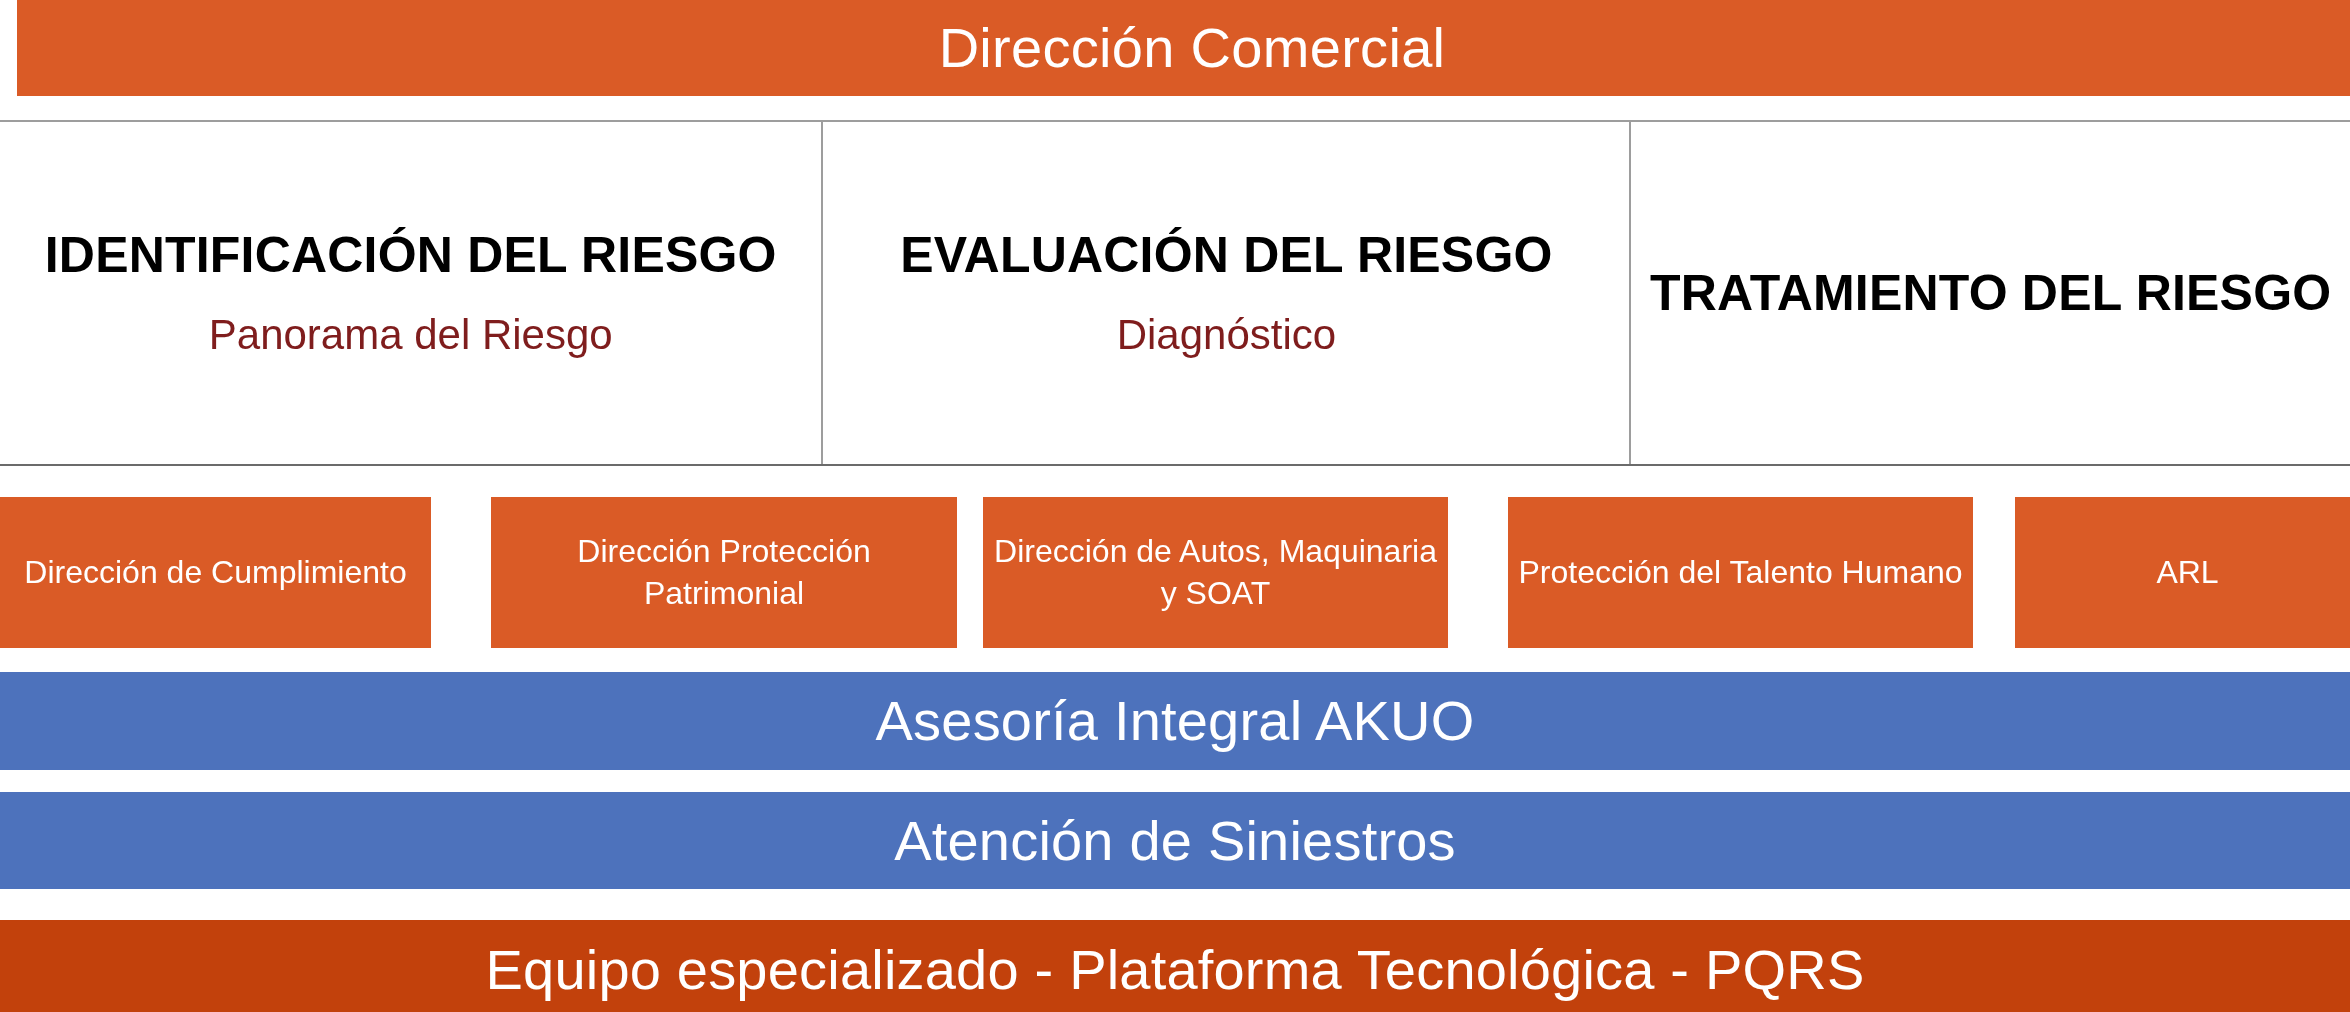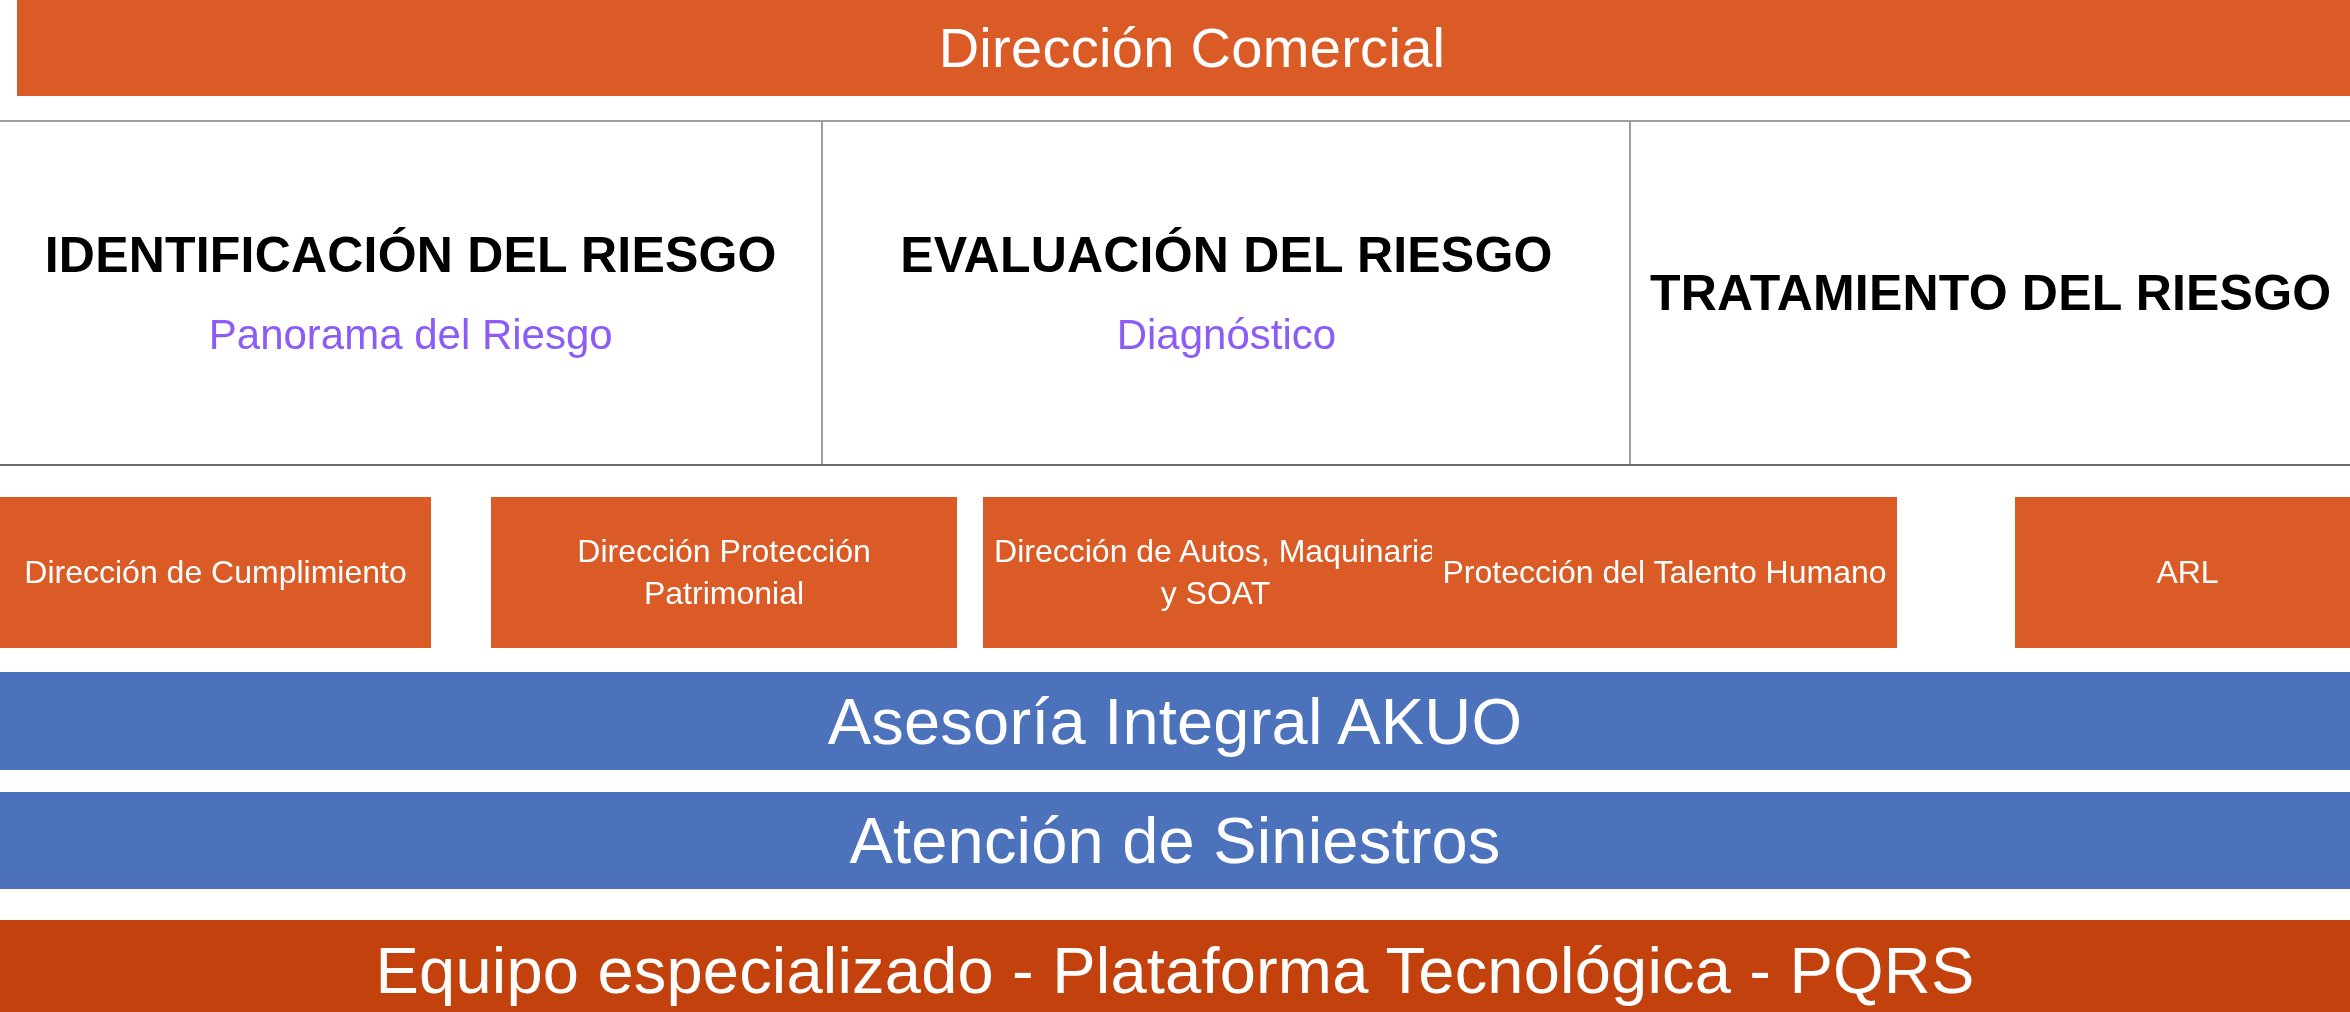--- a/index.html
+++ b/index.html
@@ -72,21 +72,21 @@
   .process-title {
     color: #000000;
     font-size: 50px;
     font-weight: 700;
     line-height: 1.16;
     text-align: center;
     letter-spacing: 0.2px;
     white-space: pre-line;
   }
   .process-subtitle {
-    color: #8b5cf6;
+    color: #7f1d1d;
     font-size: 42px;
     font-weight: 400;
     line-height: 1.2;
     text-align: center;
     margin-top: 26px;
   }
 
   
   .dept-row {
     position: absolute;
@@ -111,35 +111,35 @@
   .dept-label {
     font-size: 32px;
     font-weight: 400;
     line-height: 1.3;
     white-space: pre-line;
   }
 
   .dept-box.d0 { left: 0px;    width: 431px; }
   .dept-box.d1 { left: 491px;  width: 466px; }
   .dept-box.d2 { left: 983px;  width: 465px; }
-  .dept-box.d3 { left: 1432px; width: 465px; }
+  .dept-box.d3 { left: 1508px; width: 465px; }
   .dept-box.d4 { left: 2015px; width: 335px; padding-left: 20px; }
 
   
   .service-bar {
     position: absolute;
     left: 0;
     width: 2350px;
     display: flex;
     align-items: center;
     justify-content: center;
     color: #ffffff;
   }
   .service-bar-label {
-    font-size: 65px;
+    font-size: 56px;
     font-weight: 400;
     line-height: 1;
     white-space: nowrap;
     letter-spacing: 0.2px;
   }
   .service-bar.bar-0 { top: 672px; height: 98px;  background: #4D72BC; }
   .service-bar.bar-1 { top: 792px; height: 97px;  background: #4D72BC; }
   .service-bar.bar-2 { top: 912px; height: 100px; background: #c2410c; margin-top: 8px; }
 </style>
 </head>

